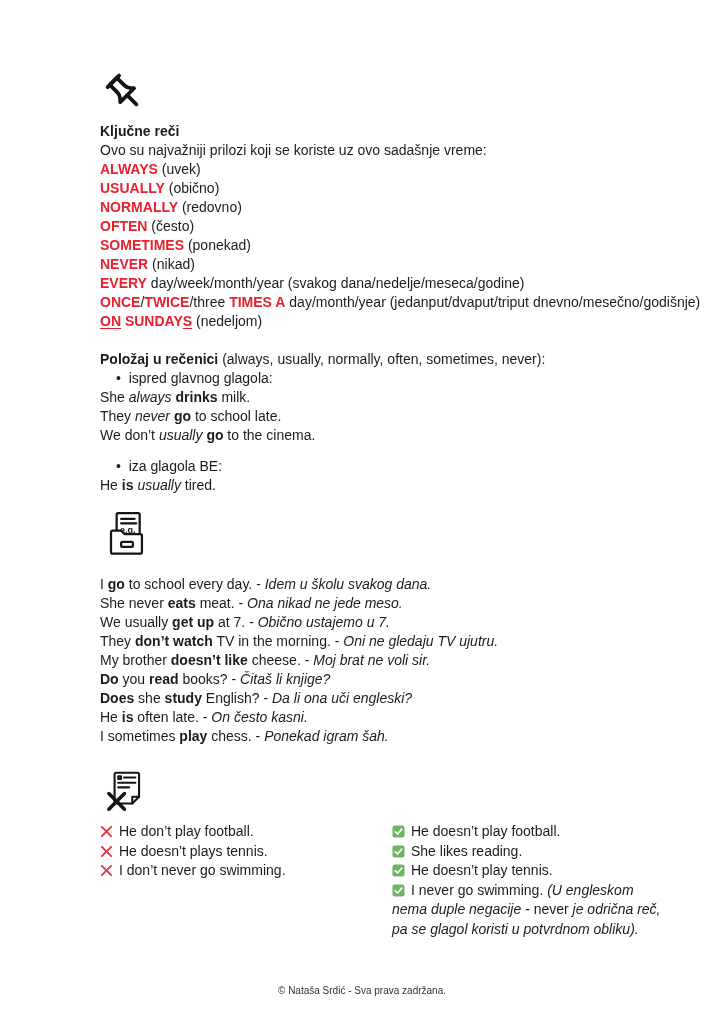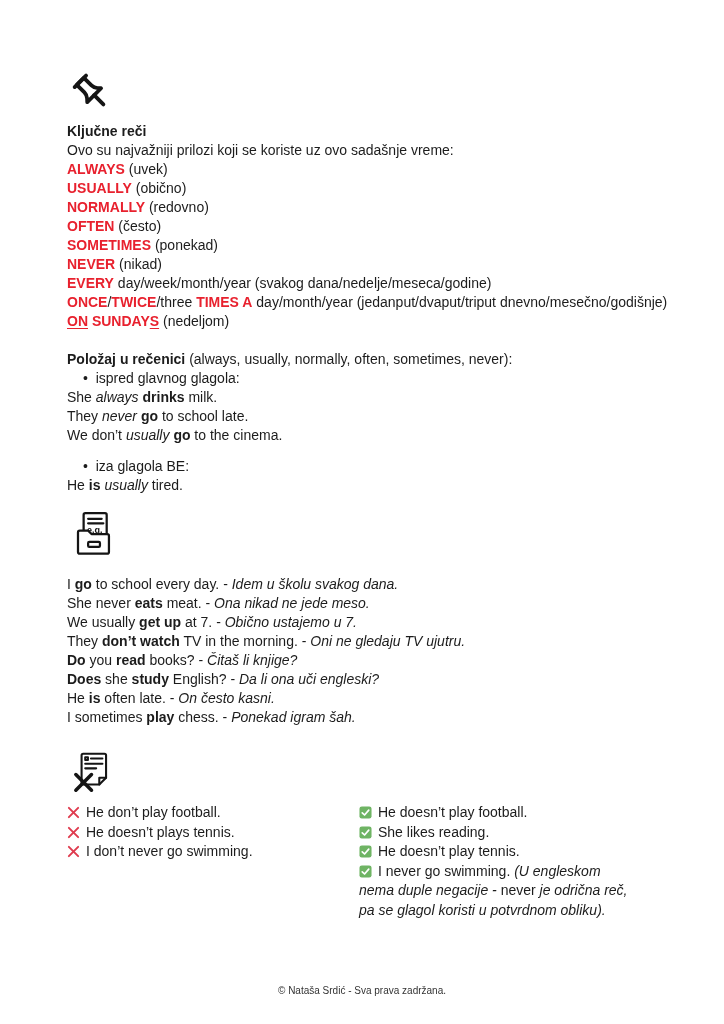--- a/index.html
+++ b/index.html
@@ -10,21 +10,21 @@
   }
   *{margin:0;padding:0;box-sizing:border-box;}
   html,body{background:#fff;}
   .page{
     position:relative;
     width:724px;height:1024px;
     background:#fff;
     overflow:hidden;
     font-family:"Liberation Sans","DejaVu Sans",sans-serif;
     color:var(--ink);
-    padding:70px 36px 0 67px;
+    padding:70px 36px 0 100px;
   }
   .line{font-size:14px;line-height:19px;min-height:19px;}
   .kwline{white-space:nowrap;}
   .b{font-weight:700;}
   .i{font-style:italic;}
   .kw{color:var(--red);font-weight:700;}
   .u{text-decoration:underline;text-underline-offset:2px;}
   .icon-block{display:block;}
   .pin-icon{width:46px;height:46px;margin:0 0 6px 2px;}
   .folder-icon{width:54px;height:54px;margin:12px 0 0 2px;}
@@ -91,20 +91,21 @@
     <text x="16" y="23" font-size="8" font-weight="bold" fill="#151515" font-family="Liberation Sans, sans-serif">e.g.</text>
     <path class="stroke-fill" d="M8 40 V22.5 a1.5 1.5 0 0 1 1.5 -1.5 h7.5 l3 3 h14 a1.5 1.5 0 0 1 1.5 1.5 V40 a1.5 1.5 0 0 1 -1.5 1.5 H9.5 A1.5 1.5 0 0 1 8 40 Z"></path>
     <rect class="stroke" x="17" y="31" width="10.5" height="4.5" rx="1"></rect>
   </svg>
 
   <div class="examples">
     <div class="line"><span>I </span><span class="b">go</span><span> to school every day. - </span><span class="i">Idem u školu svakog dana.</span></div>
     <div class="line"><span>She never </span><span class="b">eats</span><span> meat. - </span><span class="i">Ona nikad ne jede meso.</span></div>
     <div class="line"><span>We usually </span><span class="b">get up</span><span> at 7. - </span><span class="i">Obično ustajemo u 7.</span></div>
     <div class="line"><span>They </span><span class="b">don’t watch</span><span> TV in the morning. - </span><span class="i">Oni ne gledaju TV ujutru.</span></div>
+    <div class="line"><span>My brother </span><span class="b">doesn’t like</span><span> cheese. - </span><span class="i">Moj brat ne voli sir.</span></div>
     <div class="line"><span class="b">Do</span><span> you </span><span class="b">read</span><span> books? - </span><span class="i">Čitaš li knjige?</span></div>
     <div class="line"><span class="b">Does</span><span> she </span><span class="b">study</span><span> English? - </span><span class="i">Da li ona uči engleski?</span></div>
     <div class="line"><span>He </span><span class="b">is</span><span> often late. - </span><span class="i">On često kasni.</span></div>
     <div class="line"><span>I sometimes </span><span class="b">play</span><span> chess. - </span><span class="i">Ponekad igram šah.</span></div>
   </div>
 
   <svg class="icon-block paperx-icon" viewBox="0 0 48 48">
     <path class="stroke-fill" d="M14 34 V8 a1.5 1.5 0 0 1 1.5 -1.5 H36 a1.5 1.5 0 0 1 1.5 1.5 V29.5 L31 36 H15.5 A1.5 1.5 0 0 1 14 34 Z"></path>
     <path class="stroke" d="M37.5 29.5 H31 V36"></path>
     <rect class="stroke" stroke-width="1.8" x="17.5" y="9.8" width="2.6" height="2.6"></rect>

